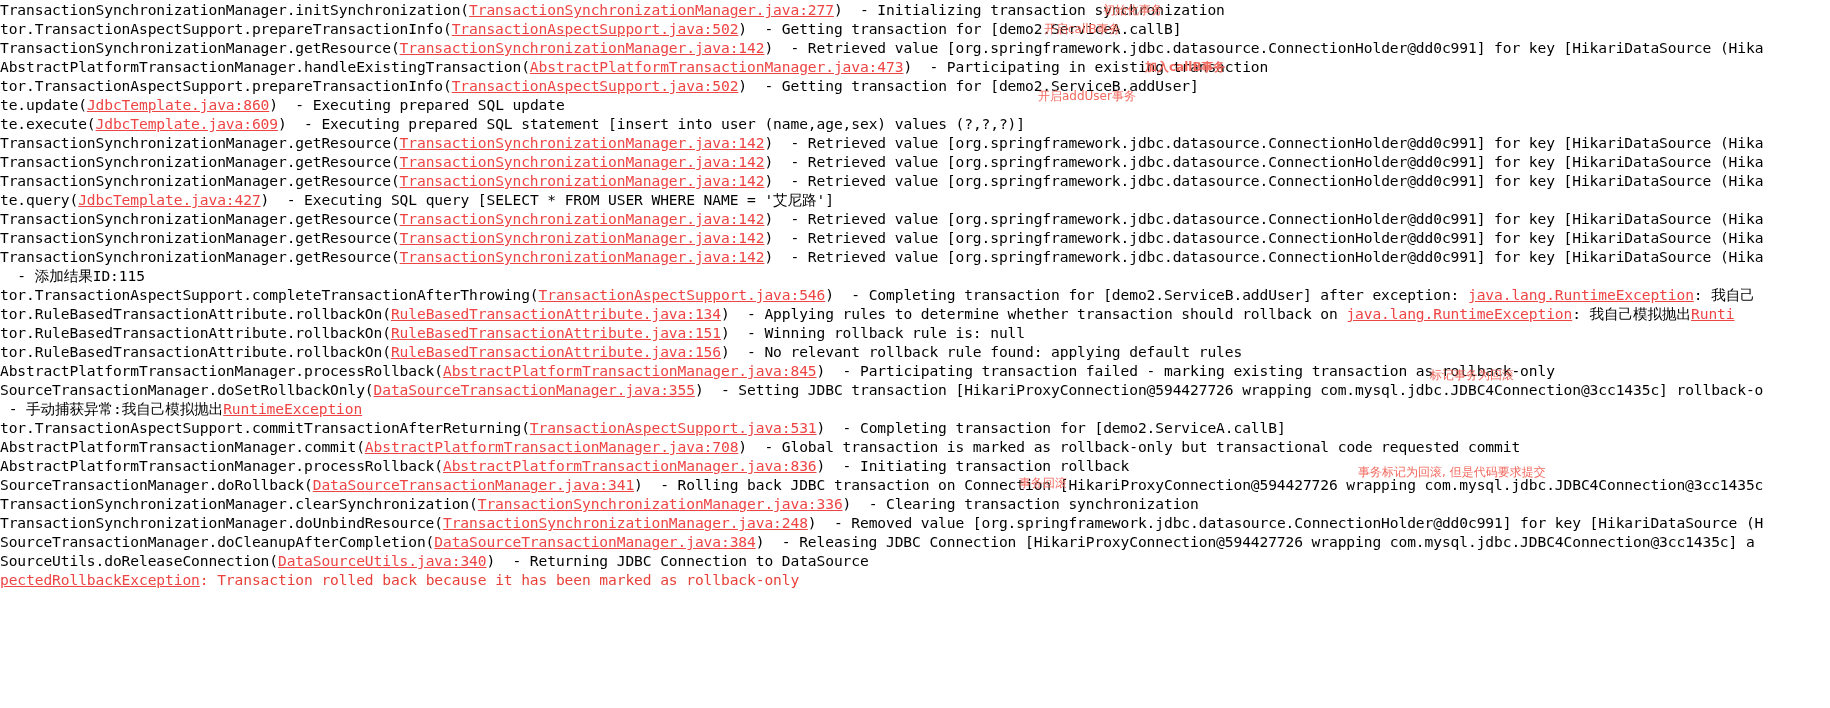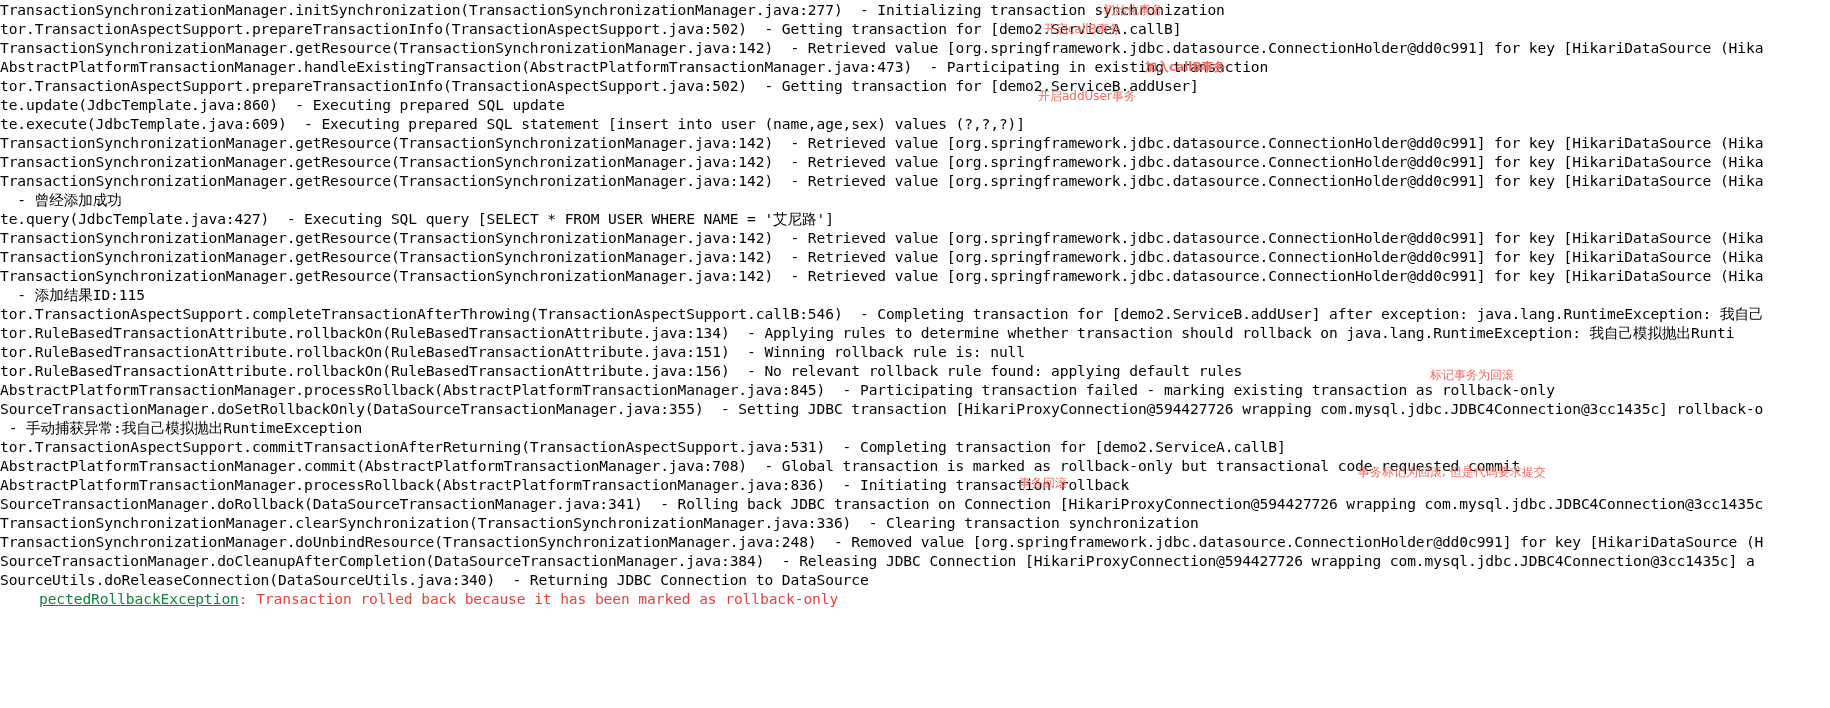--- a/index.html
+++ b/index.html
@@ -29,23 +29,23 @@
     font-size: 14.6px;
     letter-spacing: -0.1px;
     color: #000000;
     font-family: "DejaVu Sans Mono", "Liberation Mono", monospace;
     overflow: visible;
   }
   .log-line .seg {
     white-space: pre;
   }
   .seg.plain  { color: #000000; }
-  .seg.link   { color: #000000; }
+  .seg.link   { color: #ef4444; text-decoration: underline; }
   .seg.err    { color: #e8423a; text-align: center; }
-  .seg.errlink{ color: #15803d; text-decoration: underline; padding-left: 39px; }
+  .seg.errlink{ color: #ef4444; text-decoration: underline; }
   .annot {
     position: absolute;
     color: #f2695e;
     font-family: "DejaVu Sans", "Liberation Sans", sans-serif;
     font-size: 12px;
     line-height: 17px;
     white-space: pre-wrap;
     pointer-events: none;
   }
   .annot.wide { width: 190px; }
@@ -58,27 +58,26 @@
       <div class="log-line"><span class="seg plain">TransactionSynchronizationManager.initSynchronization(</span><span class="seg link">TransactionSynchronizationManager.java:277</span><span class="seg plain">)  - Initializing transaction synchronization</span></div>
       <div class="log-line"><span class="seg plain">tor.TransactionAspectSupport.prepareTransactionInfo(</span><span class="seg link">TransactionAspectSupport.java:502</span><span class="seg plain">)  - Getting transaction for [demo2.ServiceA.callB]</span></div>
       <div class="log-line"><span class="seg plain">TransactionSynchronizationManager.getResource(</span><span class="seg link">TransactionSynchronizationManager.java:142</span><span class="seg plain">)  - Retrieved value [org.springframework.jdbc.datasource.ConnectionHolder@dd0c991] for key [HikariDataSource (Hika</span></div>
       <div class="log-line"><span class="seg plain">AbstractPlatformTransactionManager.handleExistingTransaction(</span><span class="seg link">AbstractPlatformTransactionManager.java:473</span><span class="seg plain">)  - Participating in existing transaction</span></div>
       <div class="log-line"><span class="seg plain">tor.TransactionAspectSupport.prepareTransactionInfo(</span><span class="seg link">TransactionAspectSupport.java:502</span><span class="seg plain">)  - Getting transaction for [demo2.ServiceB.addUser]</span></div>
       <div class="log-line"><span class="seg plain">te.update(</span><span class="seg link">JdbcTemplate.java:860</span><span class="seg plain">)  - Executing prepared SQL update</span></div>
       <div class="log-line"><span class="seg plain">te.execute(</span><span class="seg link">JdbcTemplate.java:609</span><span class="seg plain">)  - Executing prepared SQL statement [insert into user (name,age,sex) values (?,?,?)]</span></div>
       <div class="log-line"><span class="seg plain">TransactionSynchronizationManager.getResource(</span><span class="seg link">TransactionSynchronizationManager.java:142</span><span class="seg plain">)  - Retrieved value [org.springframework.jdbc.datasource.ConnectionHolder@dd0c991] for key [HikariDataSource (Hika</span></div>
       <div class="log-line"><span class="seg plain">TransactionSynchronizationManager.getResource(</span><span class="seg link">TransactionSynchronizationManager.java:142</span><span class="seg plain">)  - Retrieved value [org.springframework.jdbc.datasource.ConnectionHolder@dd0c991] for key [HikariDataSource (Hika</span></div>
       <div class="log-line"><span class="seg plain">TransactionSynchronizationManager.getResource(</span><span class="seg link">TransactionSynchronizationManager.java:142</span><span class="seg plain">)  - Retrieved value [org.springframework.jdbc.datasource.ConnectionHolder@dd0c991] for key [HikariDataSource (Hika</span></div>
-      <div class="log-line"><span class="seg plain">  - 曾经添加成功</span></div>
       <div class="log-line"><span class="seg plain">te.query(</span><span class="seg link">JdbcTemplate.java:427</span><span class="seg plain">)  - Executing SQL query [SELECT * FROM USER WHERE NAME = '艾尼路']</span></div>
       <div class="log-line"><span class="seg plain">TransactionSynchronizationManager.getResource(</span><span class="seg link">TransactionSynchronizationManager.java:142</span><span class="seg plain">)  - Retrieved value [org.springframework.jdbc.datasource.ConnectionHolder@dd0c991] for key [HikariDataSource (Hika</span></div>
       <div class="log-line"><span class="seg plain">TransactionSynchronizationManager.getResource(</span><span class="seg link">TransactionSynchronizationManager.java:142</span><span class="seg plain">)  - Retrieved value [org.springframework.jdbc.datasource.ConnectionHolder@dd0c991] for key [HikariDataSource (Hika</span></div>
       <div class="log-line"><span class="seg plain">TransactionSynchronizationManager.getResource(</span><span class="seg link">TransactionSynchronizationManager.java:142</span><span class="seg plain">)  - Retrieved value [org.springframework.jdbc.datasource.ConnectionHolder@dd0c991] for key [HikariDataSource (Hika</span></div>
       <div class="log-line"><span class="seg plain">  - 添加结果ID:115</span></div>
-      <div class="log-line"><span class="seg plain">tor.TransactionAspectSupport.completeTransactionAfterThrowing(</span><span class="seg link">TransactionAspectSupport.callB:546</span><span class="seg plain">)  - Completing transaction for [demo2.ServiceB.addUser] after exception: </span><span class="seg link">java.lang.RuntimeException</span><span class="seg plain">: 我自己</span></div>
+      <div class="log-line"><span class="seg plain">tor.TransactionAspectSupport.completeTransactionAfterThrowing(</span><span class="seg link">TransactionAspectSupport.java:546</span><span class="seg plain">)  - Completing transaction for [demo2.ServiceB.addUser] after exception: </span><span class="seg link">java.lang.RuntimeException</span><span class="seg plain">: 我自己</span></div>
       <div class="log-line"><span class="seg plain">tor.RuleBasedTransactionAttribute.rollbackOn(</span><span class="seg link">RuleBasedTransactionAttribute.java:134</span><span class="seg plain">)  - Applying rules to determine whether transaction should rollback on </span><span class="seg link">java.lang.RuntimeException</span><span class="seg plain">: 我自己模拟抛出</span><span class="seg link">Runti</span></div>
       <div class="log-line"><span class="seg plain">tor.RuleBasedTransactionAttribute.rollbackOn(</span><span class="seg link">RuleBasedTransactionAttribute.java:151</span><span class="seg plain">)  - Winning rollback rule is: null</span></div>
       <div class="log-line"><span class="seg plain">tor.RuleBasedTransactionAttribute.rollbackOn(</span><span class="seg link">RuleBasedTransactionAttribute.java:156</span><span class="seg plain">)  - No relevant rollback rule found: applying default rules</span></div>
       <div class="log-line"><span class="seg plain">AbstractPlatformTransactionManager.processRollback(</span><span class="seg link">AbstractPlatformTransactionManager.java:845</span><span class="seg plain">)  - Participating transaction failed - marking existing transaction as rollback-only</span></div>
       <div class="log-line"><span class="seg plain">SourceTransactionManager.doSetRollbackOnly(</span><span class="seg link">DataSourceTransactionManager.java:355</span><span class="seg plain">)  - Setting JDBC transaction [HikariProxyConnection@594427726 wrapping com.mysql.jdbc.JDBC4Connection@3cc1435c] rollback-o</span></div>
       <div class="log-line"><span class="seg plain"> - 手动捕获异常:我自己模拟抛出</span><span class="seg link">RuntimeException</span></div>
       <div class="log-line"><span class="seg plain">tor.TransactionAspectSupport.commitTransactionAfterReturning(</span><span class="seg link">TransactionAspectSupport.java:531</span><span class="seg plain">)  - Completing transaction for [demo2.ServiceA.callB]</span></div>
       <div class="log-line"><span class="seg plain">AbstractPlatformTransactionManager.commit(</span><span class="seg link">AbstractPlatformTransactionManager.java:708</span><span class="seg plain">)  - Global transaction is marked as rollback-only but transactional code requested commit</span></div>
       <div class="log-line"><span class="seg plain">AbstractPlatformTransactionManager.processRollback(</span><span class="seg link">AbstractPlatformTransactionManager.java:836</span><span class="seg plain">)  - Initiating transaction rollback</span></div>
       <div class="log-line"><span class="seg plain">SourceTransactionManager.doRollback(</span><span class="seg link">DataSourceTransactionManager.java:341</span><span class="seg plain">)  - Rolling back JDBC transaction on Connection [HikariProxyConnection@594427726 wrapping com.mysql.jdbc.JDBC4Connection@3cc1435c</span></div>

